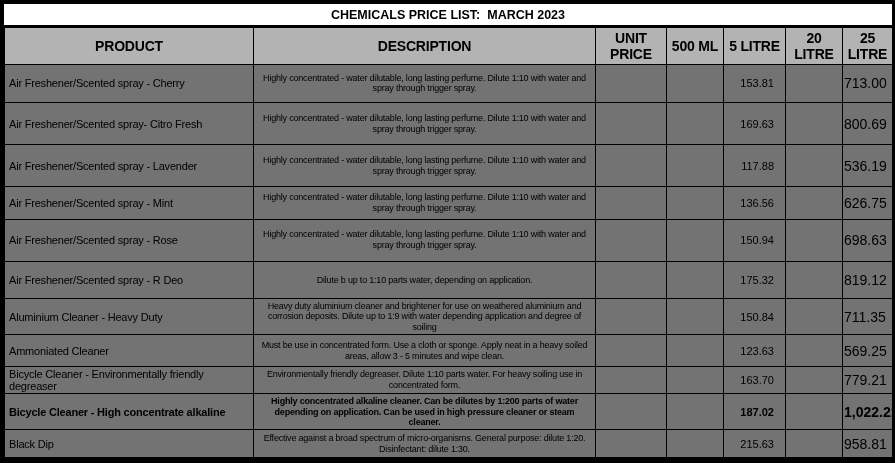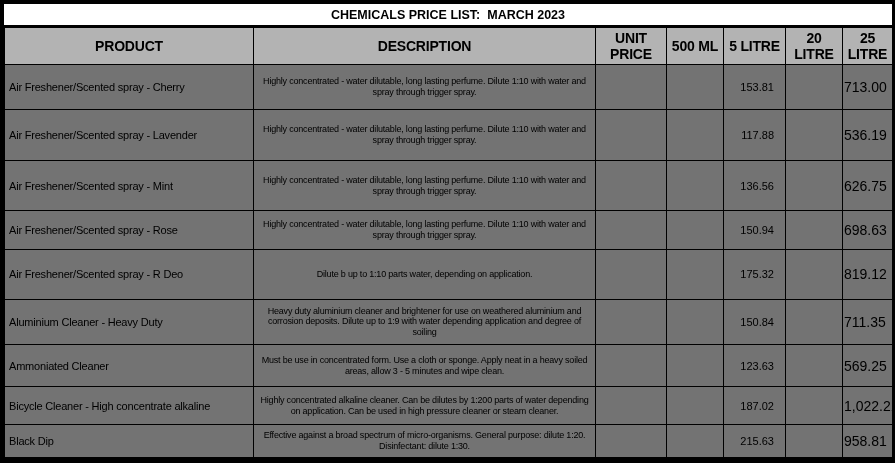--- a/index.html
+++ b/index.html
@@ -99,20 +99,29 @@
           <tr>
             <td class="col-product">Air Freshener/Scented spray - Cherry</td>
             <td class="col-description">Highly concentrated - water dilutable, long lasting perfume.  Dilute 1:10 with water and spray through trigger spray.</td>
             <td class="col-unit_price"></td>
             <td class="col-ml_500"></td>
             <td class="col-litre_5">153.81</td>
             <td class="col-litre_20"></td>
             <td class="col-litre_25">713.00</td>
           </tr>
           <tr>
+            <td class="col-product">Air Freshener/Scented spray- Citro Fresh</td>
+            <td class="col-description">Highly concentrated - water dilutable, long lasting perfume.  Dilute 1:10 with water and spray through trigger spray.</td>
+            <td class="col-unit_price"></td>
+            <td class="col-ml_500"></td>
+            <td class="col-litre_5">169.63</td>
+            <td class="col-litre_20"></td>
+            <td class="col-litre_25">800.69</td>
+          </tr>
+          <tr>
             <td class="col-product">Air Freshener/Scented spray - Lavender</td>
             <td class="col-description">Highly concentrated - water dilutable, long lasting perfume.  Dilute 1:10 with water and spray through trigger spray.</td>
             <td class="col-unit_price"></td>
             <td class="col-ml_500"></td>
             <td class="col-litre_5">117.88</td>
             <td class="col-litre_20"></td>
             <td class="col-litre_25">536.19</td>
           </tr>
           <tr>
             <td class="col-product">Air Freshener/Scented spray - Mint</td>
@@ -151,20 +160,29 @@
             <td class="col-litre_25">711.35</td>
           </tr>
           <tr>
             <td class="col-product">Ammoniated Cleaner</td>
             <td class="col-description">Must be use in concentrated form.  Use a cloth or sponge.  Apply neat in a heavy soiled areas, allow 3 - 5 minutes and wipe clean.</td>
             <td class="col-unit_price"></td>
             <td class="col-ml_500"></td>
             <td class="col-litre_5">123.63</td>
             <td class="col-litre_20"></td>
             <td class="col-litre_25">569.25</td>
+          </tr>
+          <tr>
+            <td class="col-product">Bicycle Cleaner - Environmentally friendly degreaser</td>
+            <td class="col-description">Environmentally friendly degreaser.  Dilute 1:10 parts water. For heavy soiling use in concentrated form.</td>
+            <td class="col-unit_price"></td>
+            <td class="col-ml_500"></td>
+            <td class="col-litre_5">163.70</td>
+            <td class="col-litre_20"></td>
+            <td class="col-litre_25">779.21</td>
           </tr>
           <tr>
             <td class="col-product">Bicycle Cleaner - High concentrate alkaline</td>
             <td class="col-description">Highly concentrated alkaline cleaner.  Can be dilutes by 1:200 parts of water depending on application.  Can be used in high pressure cleaner or steam cleaner.</td>
             <td class="col-unit_price"></td>
             <td class="col-ml_500"></td>
             <td class="col-litre_5">187.02</td>
             <td class="col-litre_20"></td>
             <td class="col-litre_25">1,022.21</td>
           </tr>

